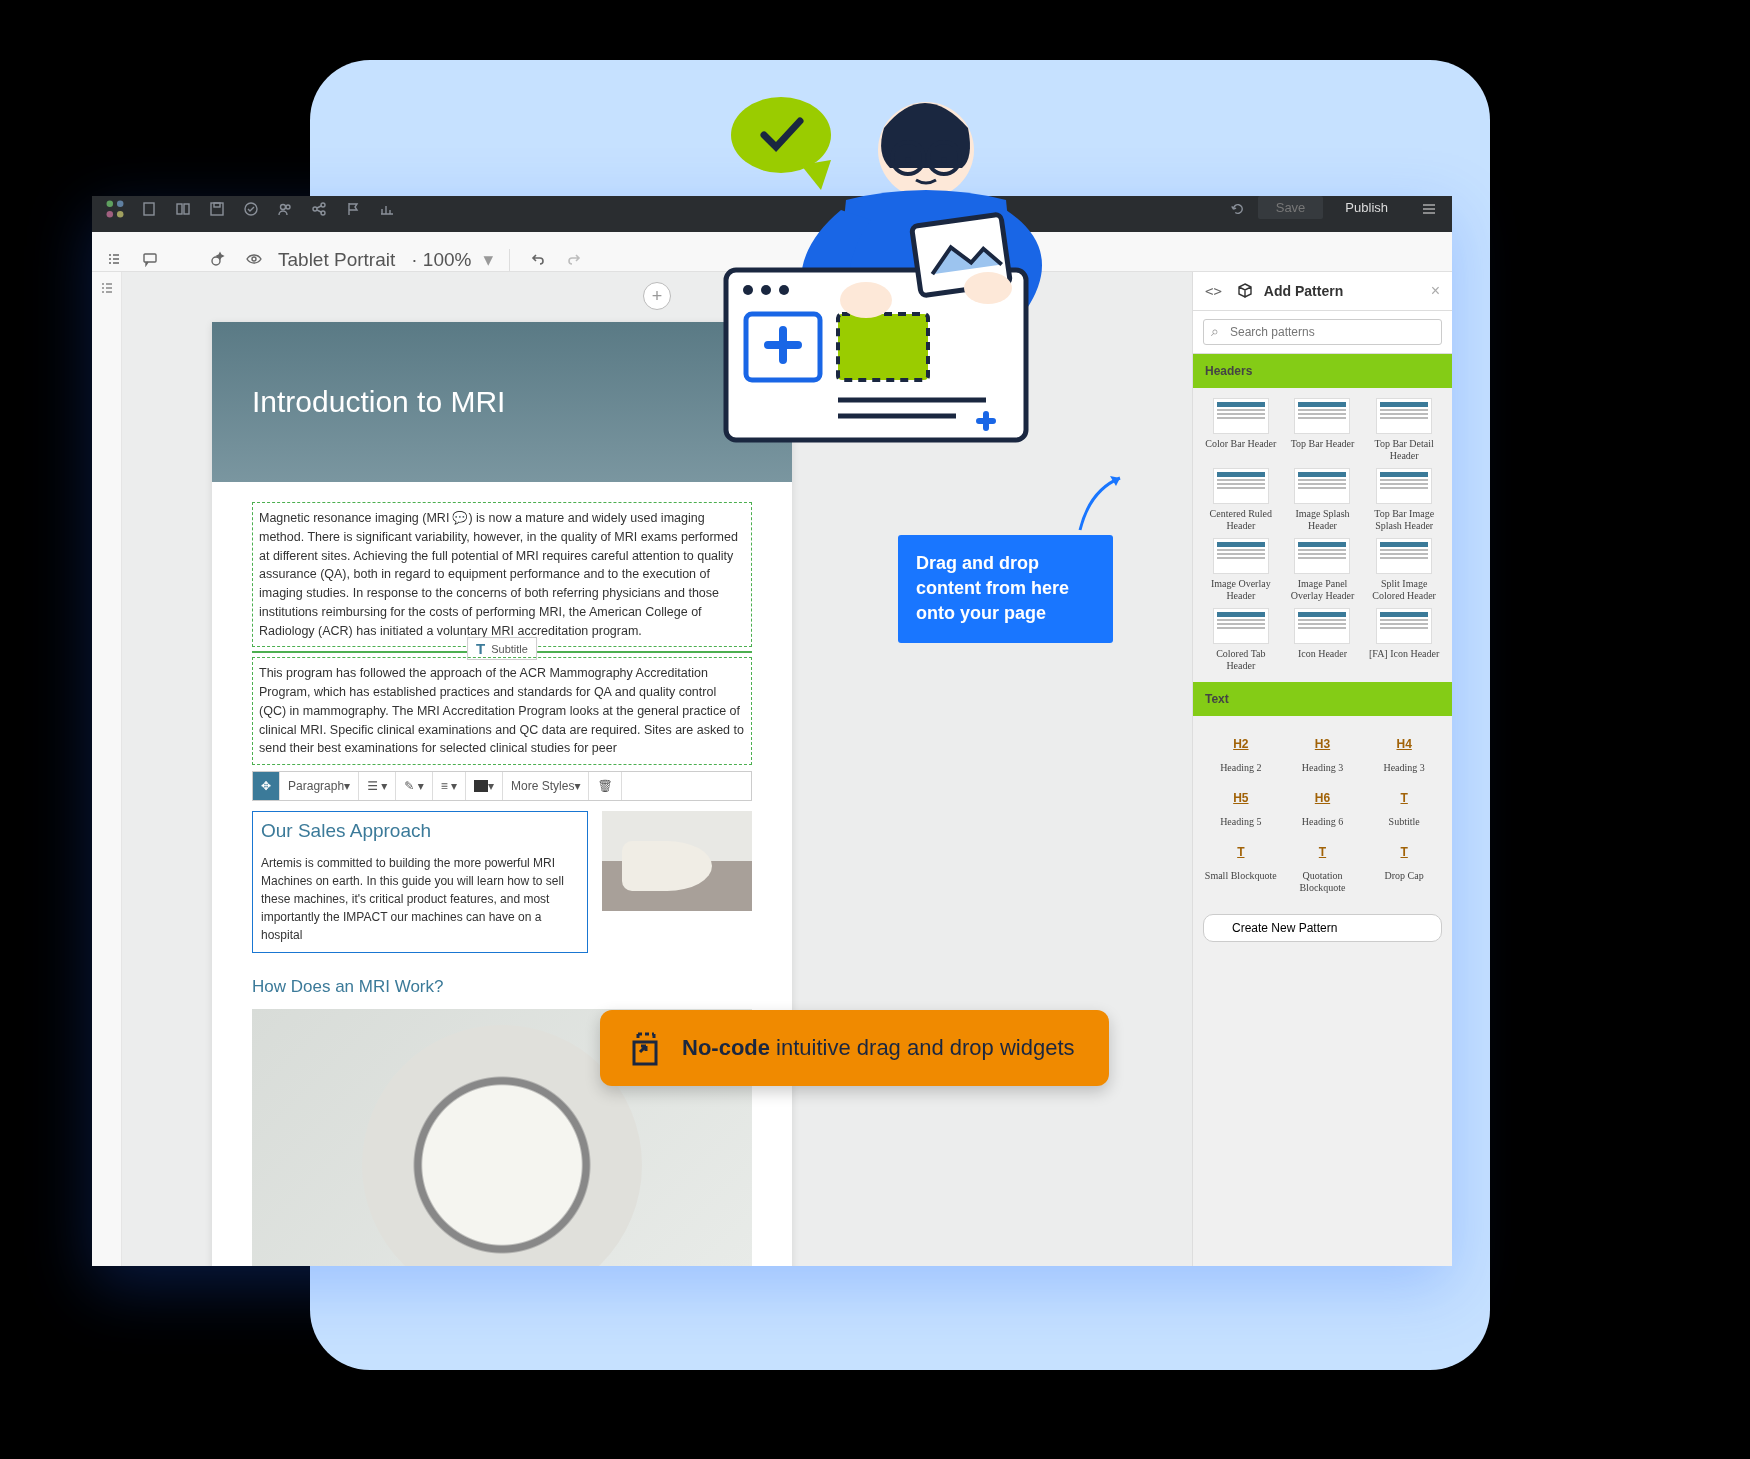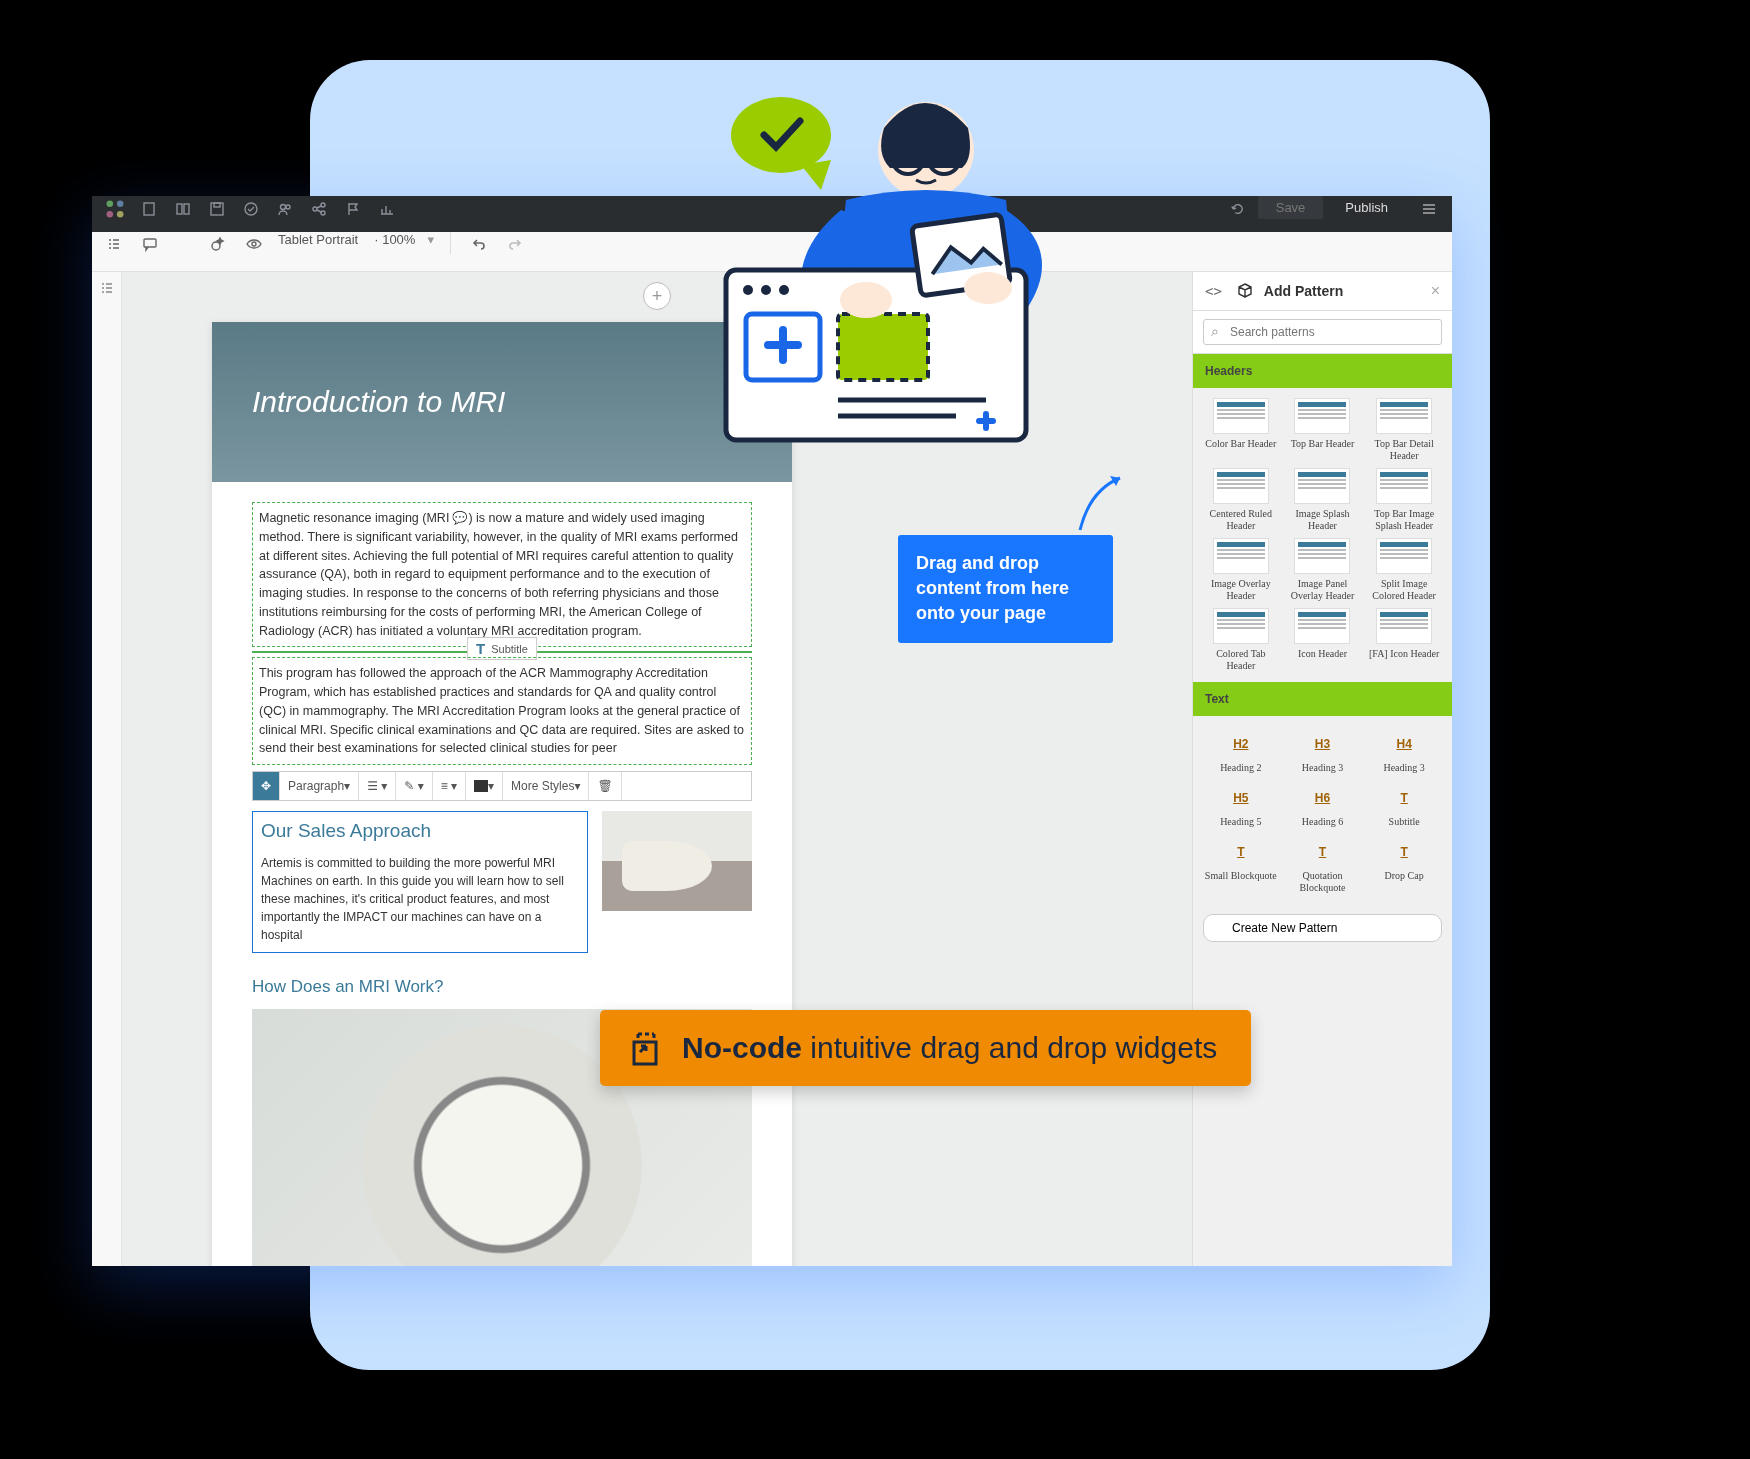--- a/index.html
+++ b/index.html
@@ -10,32 +10,32 @@
 .app-window { position: absolute; left: 92px; top: 196px; width: 1360px; height: 1070px; background: #f5f5f5; box-shadow: 0 20px 60px rgba(30,100,255,0.25); display: flex; flex-direction: column; }
 
 .top-bar { height: 36px; background: #2a2d30; display: flex; align-items: flex-start; padding: 0 10px; gap: 8px; }
 .top-bar .logo { width: 20px; height: 20px; }
 .top-bar .spacer { flex: 1; }
 .top-bar .tb-icon { width: 26px; height: 26px; display: flex; align-items: center; justify-content: center; color: #8a9099; }
 .top-bar .save-btn { padding: 4px 18px; color: #777; font-size: 13px; background: #363a3e; border-radius: 2px; }
 .top-bar .publish-btn { padding: 4px 14px; color: #ddd; font-size: 13px; }
 .top-bar .menu-icon { color: #aaa; margin-left: 6px; }
 
-.second-bar { height: 40px; background: #f8f8f8; border-bottom: 1px solid #e0e0e0; display: flex; align-items: flex-start; padding: 0 10px; gap: 12px; font-size: 13px; color: #555; }
+.second-bar { height: 40px; background: #f8f8f8; border-bottom: 1px solid #e0e0e0; display: flex; align-items: flex-end; padding: 0 10px; gap: 12px; font-size: 19px; color: #555; }
 .second-bar .sb-icon { width: 24px; height: 24px; display: flex; align-items: center; justify-content: center; color: #666; }
 .second-bar .zoom { margin-left: 4px; }
 .second-bar .divider { width: 1px; height: 22px; background: #ddd; margin: 0 4px; }
 
 .main-area { flex: 1; display: flex; overflow: hidden; }
 .left-gutter { width: 30px; background: #f8f8f8; border-right: 1px solid #e5e5e5; padding-top: 8px; text-align: center; color: #888; }
 .canvas { flex: 1; background: #eceded; overflow: hidden; position: relative; }
 .add-circle { position: absolute; top: 10px; left: 50%; transform: translateX(-50%); width: 28px; height: 28px; border: 1px solid #bbb; border-radius: 50%; background: #fff; display: flex; align-items: center; justify-content: center; color: #999; font-size: 18px; }
 
 .page { position: absolute; left: 90px; top: 50px; width: 580px; background: #fff; box-shadow: 0 2px 8px rgba(0,0,0,0.1); }
-.hero { height: 160px; background: linear-gradient(to bottom, #5a7a85, #7a96a0); display: flex; align-items: center; padding-left: 40px; color: #fff; font-size: 30px; font-weight: 300; font-style: italic; }
+.hero { height: 160px; background: linear-gradient(to bottom, #5a7a85, #7a96a0); display: flex; align-items: center; padding-left: 40px; color: #fff; font-size: 30px; font-weight: 300; }
 .content { padding: 20px 40px 30px; }
 .section-hdr { display: flex; align-items: center; gap: 14px; margin-bottom: 12px; }
 .section-hdr .bar { width: 30px; height: 6px; background: #3b7a99; margin-left: -40px; }
 .section-hdr h2 { color: #3b7a99; font-size: 26px; font-weight: 400; }
 
 .para-box { border: 1.5px dashed #4caf50; padding: 6px; font-size: 12.5px; line-height: 1.5; color: #333; margin-bottom: 4px; position: relative; }
 .insert-marker { position: relative; height: 2px; background: #4caf50; margin: 4px 0; }
 .insert-badge { position: absolute; left: 50%; top: -14px; transform: translateX(-50%); background: #fff; border: 1px solid #ccc; padding: 2px 8px; font-size: 11px; color: #555; display: flex; align-items: center; gap: 6px; }
 .insert-badge .t-icon { color: #3b7a99; font-weight: bold; font-size: 15px; }
 
@@ -69,21 +69,21 @@
 .rp-thumb { width: 56px; height: 36px; margin: 0 auto 4px; background: #fff; border: 1px solid #ddd; display: flex; flex-direction: column; padding: 3px; gap: 2px; }
 .rp-thumb .tbar { height: 5px; background: #3b7a99; }
 .rp-thumb .tline { height: 2px; background: #bbb; }
 .rp-item-label { font-size: 10px; color: #444; line-height: 1.2; font-family: Liberation Serif, serif; }
 .rp-text-thumb { font-weight: 700; color: #a16207; font-size: 12px; display: flex; align-items: center; justify-content: center; height: 36px; text-decoration: underline; }
 .rp-btn { margin: 10px; padding: 6px 28px; background: #fff; border: 1px solid #ccc; font-size: 12px; border-radius: 10px; display: inline-block; }
 
 .callout-blue { position: absolute; left: 898px; top: 535px; width: 215px; background: #1976ff; color: #fff; padding: 16px 18px; font-size: 18px; font-weight: 600; line-height: 1.4; border-radius: 3px; }
 .callout-arrow { position: absolute; left: 1070px; top: 470px; }
 
-.callout-orange { position: absolute; left: 600px; top: 1010px; background: #f08a00; color: #1a2740; padding: 18px 34px 18px 24px; font-size: 30px; display: flex; align-items: center; gap: 18px; border-radius: 5px; box-shadow: 0 6px 16px rgba(0,0,0,0.2); }
+.callout-orange { position: absolute; left: 600px; top: 1010px; background: #f08a00; color: #1a2740; padding: 18px 34px 18px 24px; font-size: 22px; display: flex; align-items: center; gap: 18px; border-radius: 12px; box-shadow: 0 6px 16px rgba(0,0,0,0.2); }
 .callout-orange .bold { font-weight: 800; }
 .callout-orange .ico { width: 40px; height: 40px; }
 
 
 .illus { position: absolute; left: 686px; top: 70px; width: 410px; height: 380px; z-index: 10; }
 </style>
 </head>
 <body>
 
 <div class="bg-card"></div>

